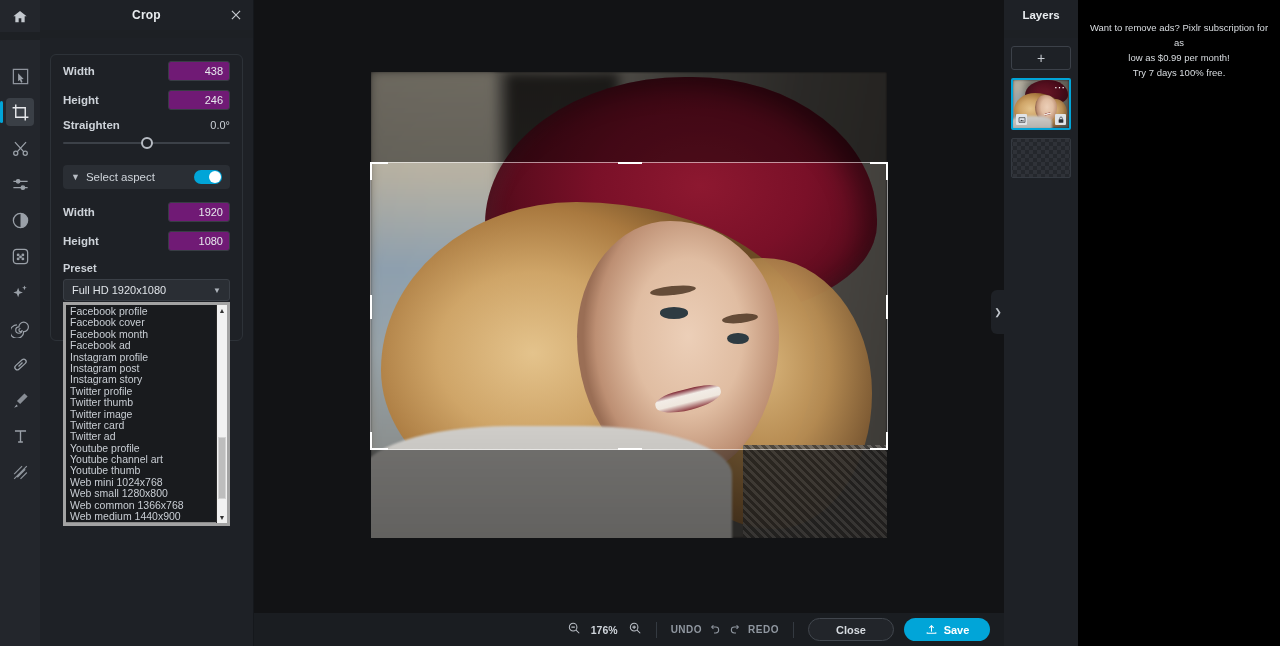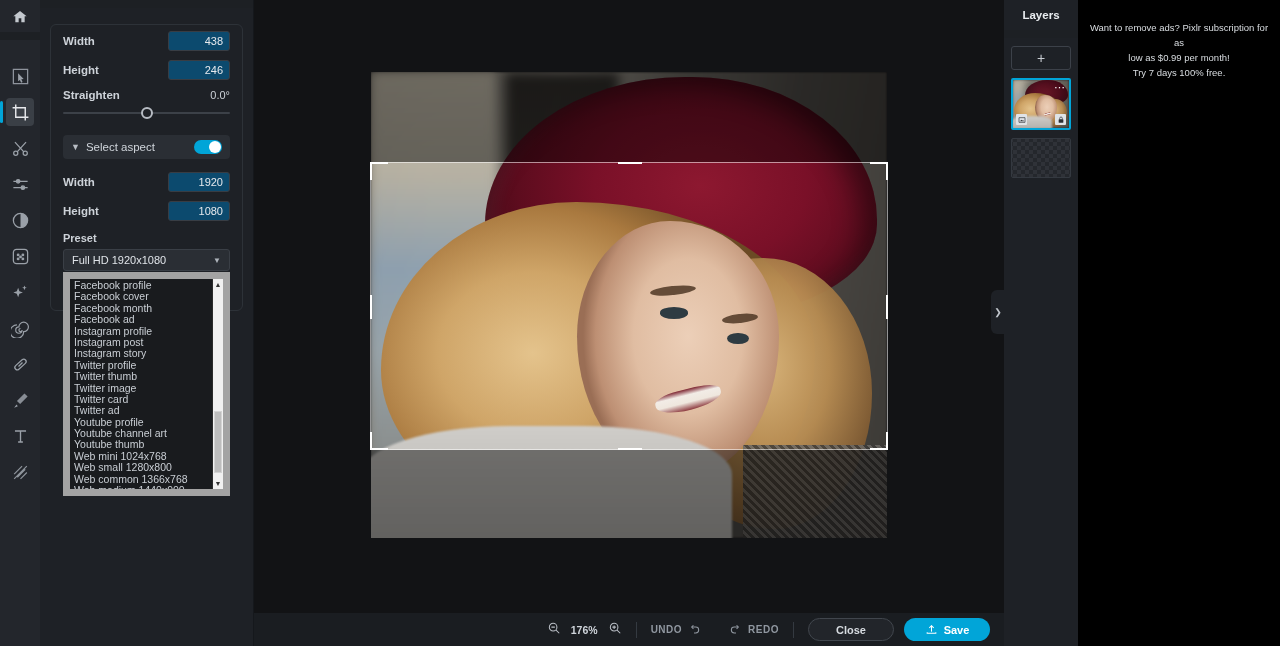--- a/index.html
+++ b/index.html
@@ -53,21 +53,21 @@
   }
   .panel-hatch { height: 8px; background: #1d2024; }
   .panel-body { padding: 16px 10px 0 10px; }
   .card {
     border: 1px solid #2d3238; border-radius: 6px; padding: 6px 12px 12px 12px;
     background: #1e2126;
   }
   .row { display: flex; align-items: center; justify-content: space-between; margin-bottom: 9px; }
   .row-label { font-size: 11.5px; color: #cdd2d8; font-weight: bold; }
   .num-input {
-    width: 62px; height: 20px; background: #0c4a6e; border: 1px solid #383d44;
+    width: 62px; height: 20px; background: #701a75; border: 1px solid #383d44;
     border-radius: 3px; color: #e6e9ed; font-size: 11px; text-align: right;
     padding-right: 6px; line-height: 18px; font-family: "Liberation Sans", sans-serif;
   }
   .plain-val { font-size: 11px; color: #cdd2d8; }
   .slider { position: relative; height: 16px; margin: 2px 0 14px 0; }
   .slider-track {
     position: absolute; left: 0; right: 0; top: 7px; height: 2px;
     background: #3c4148; border-radius: 1px;
   }
   .slider-knob {
@@ -101,21 +101,21 @@
   .select-box {
     position: relative; height: 22px; background: #2a2e34; border: 1px solid #3a3f46;
     border-radius: 3px; display: flex; align-items: center; padding: 0 8px;
   }
   .select-val { font-size: 11px; color: #dfe3e8; flex: 1; }
   .select-caret { color: #aeb4bb; font-size: 8px; }
 
   
   .dropdown {
     position: absolute; left: 0; right: 0; top: 23px;
-    background: #191b1e; border: 7px solid #a3a3a3;
+    background: #191b1e; border: 3px solid #a3a3a3;
     height: 224px; display: flex; z-index: 30;
   }
   .dd-list { flex: 1; overflow: hidden; padding-top: 1px; }
   .dd-item {
     font-size: 10.5px; line-height: 11.4px; padding: 0 4px;
     color: #c9ced4; white-space: nowrap; height: 11.4px;
   }
   .dd-item.sel { background: #8a8a8a; color: #111; }
   .dd-scroll {
     width: 11px; background: #f1f1f1; position: relative; flex: none;
@@ -254,21 +254,21 @@
 
   
   .bottombar {
     position: absolute; left: 254px; right: 276px; bottom: 0; height: 33px;
     background: #1a1d21; display: flex; align-items: center; justify-content: flex-end;
     padding-right: 14px; gap: 0;
   }
   .zoomgrp { display: flex; align-items: center; gap: 10px; color: #b9bec5; }
   .zoom-val { font-size: 10.5px; font-weight: bold; color: #cfd4da; }
   .vsep { width: 1px; height: 16px; background: #343a41; margin: 0 14px; }
-  .histgrp { display: flex; align-items: flex-end; gap: 28px; }
+  .histgrp { display: flex; align-items: flex-end; gap: 8px; }
   .hist {
     display: flex; align-items: center; gap: 5px;
     font-size: 10px; font-weight: bold; letter-spacing: .5px; color: #9097a0;
   }
   .bb-btn {
     height: 23px; min-width: 86px; border-radius: 12px; font-size: 11px; font-weight: bold;
     display: flex; align-items: center; justify-content: center; gap: 6px;
   }
   .bb-close { background: #22252a; border: 1px solid #41464d; color: #d7dbe0; margin-right: 10px; }
   .bb-save { background: #01a5d8; color: #fff; }
@@ -407,20 +407,28 @@
       </div>
       <div class="tool">
         <svg width="19" height="19" viewBox="0 0 24 24" stroke="currentColor" stroke-width="1.5">
           <path d="M4 14L14 4M8 18L18 8M12 20L20 12M4 20L20 4" opacity=".9"></path>
         </svg>
       </div>
     </div>
   </div>
 
   <div class="panel">
+    <div class="panel-head">
+      <span class="panel-title">Crop</span>
+      <span class="panel-close">
+        <svg width="14" height="14" viewBox="0 0 24 24" stroke="currentColor" stroke-width="2" fill="none">
+          <path d="M5 5l14 14M19 5L5 19"></path>
+        </svg>
+      </span>
+    </div>
     <div class="panel-hatch"></div>
 
     <div class="panel-body">
       <div class="card">
 
         <div class="row">
           <span class="row-label">Width</span>
           <div class="num-input">438</div>
         </div>
 

